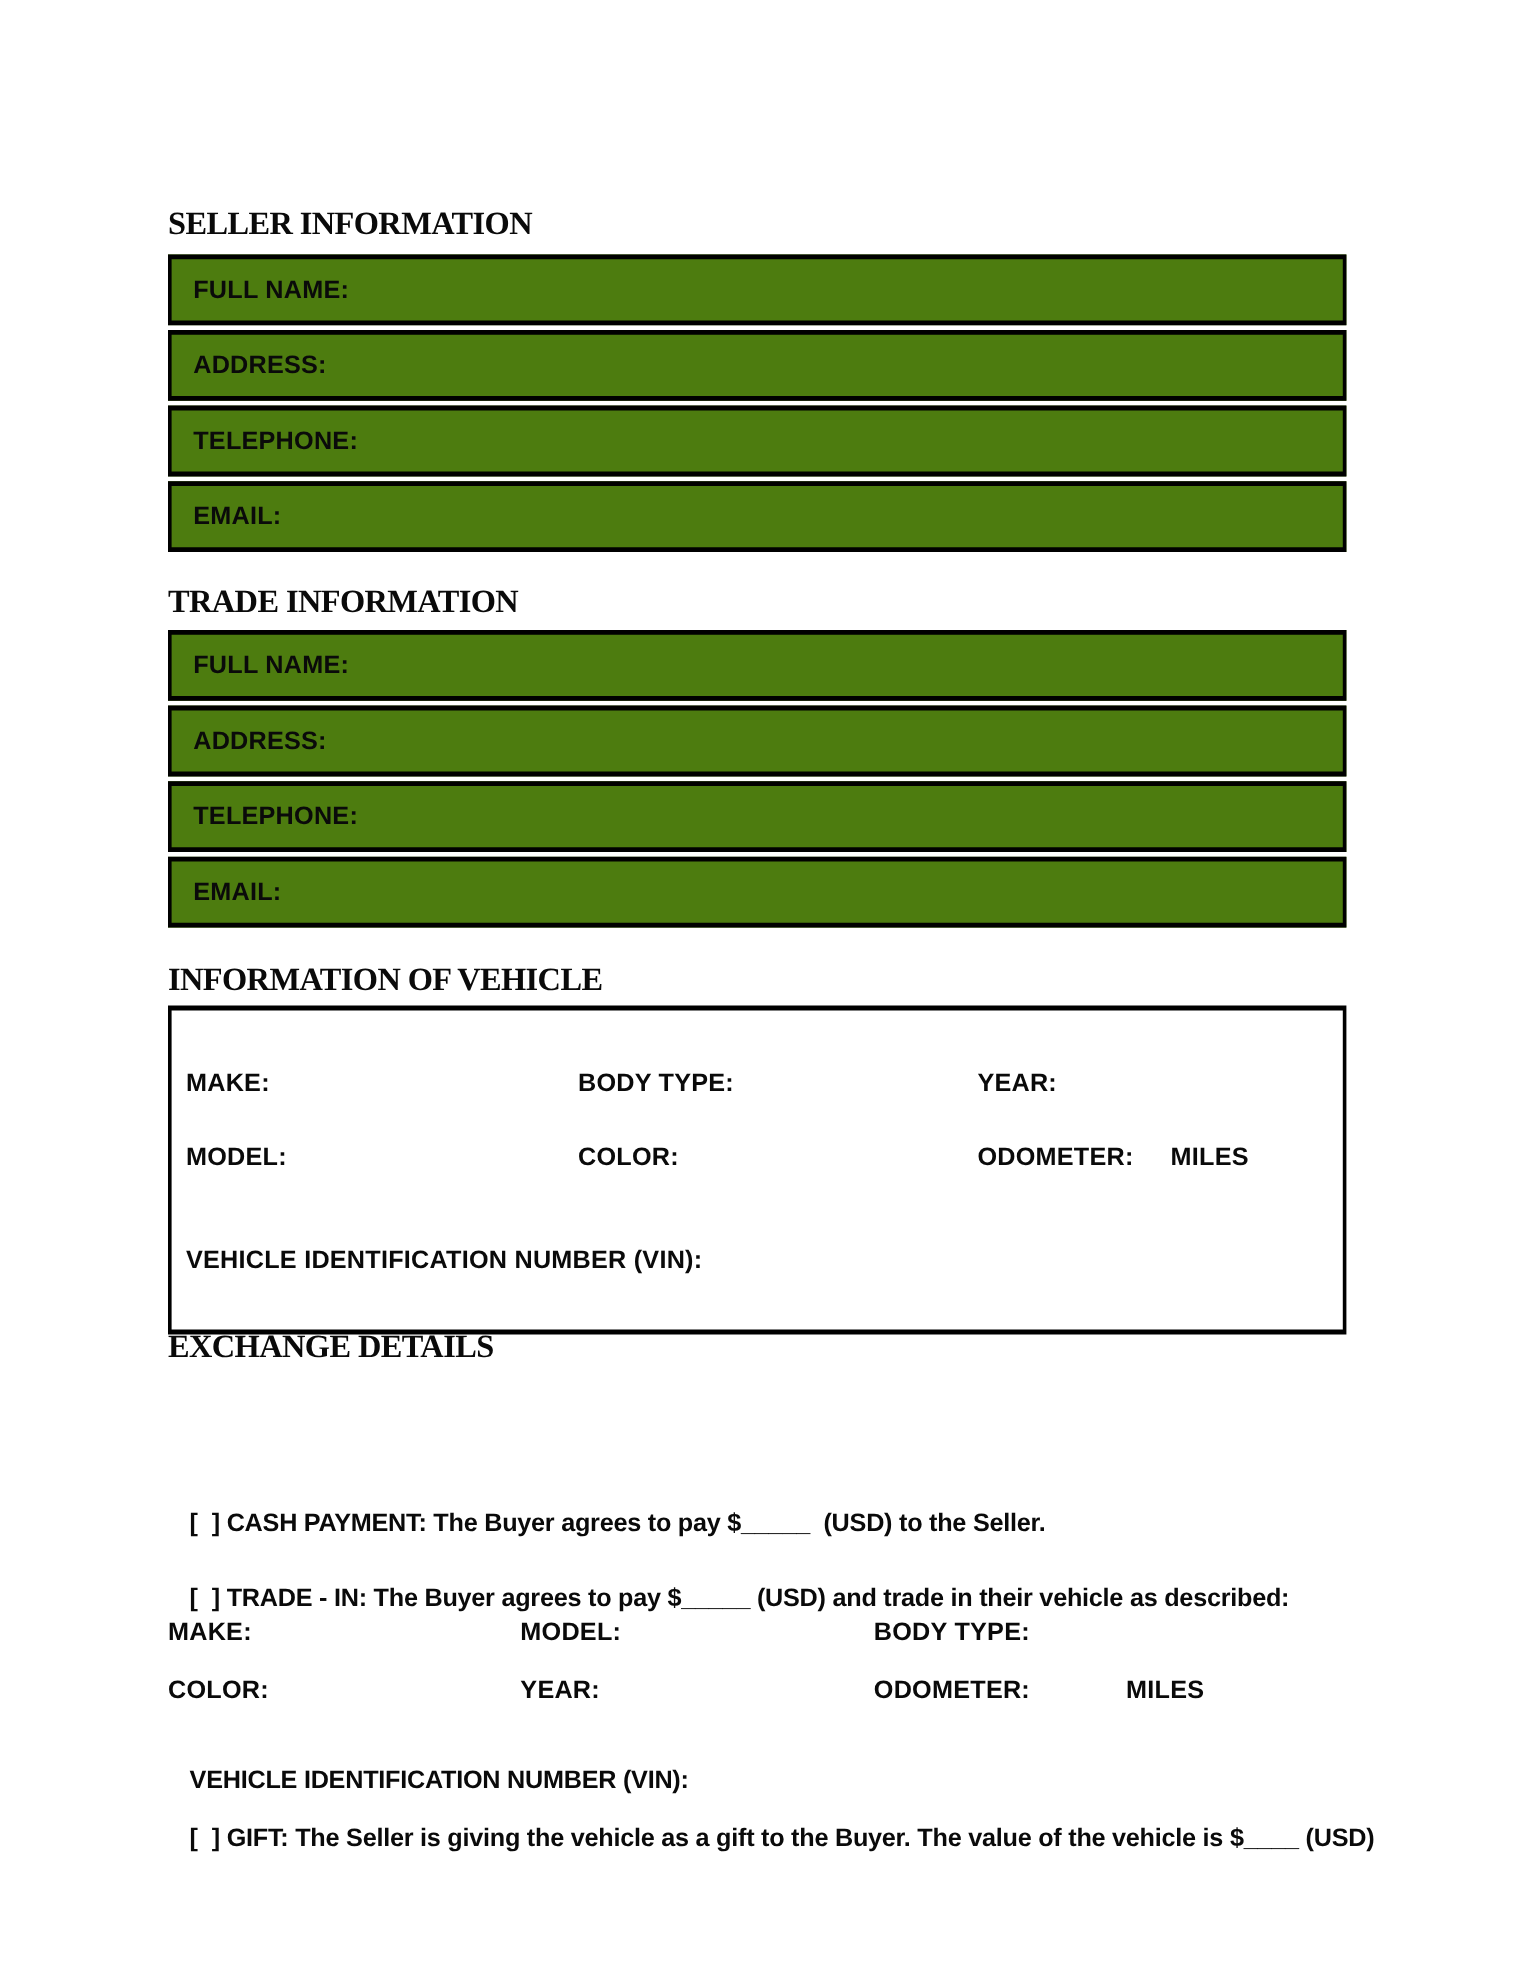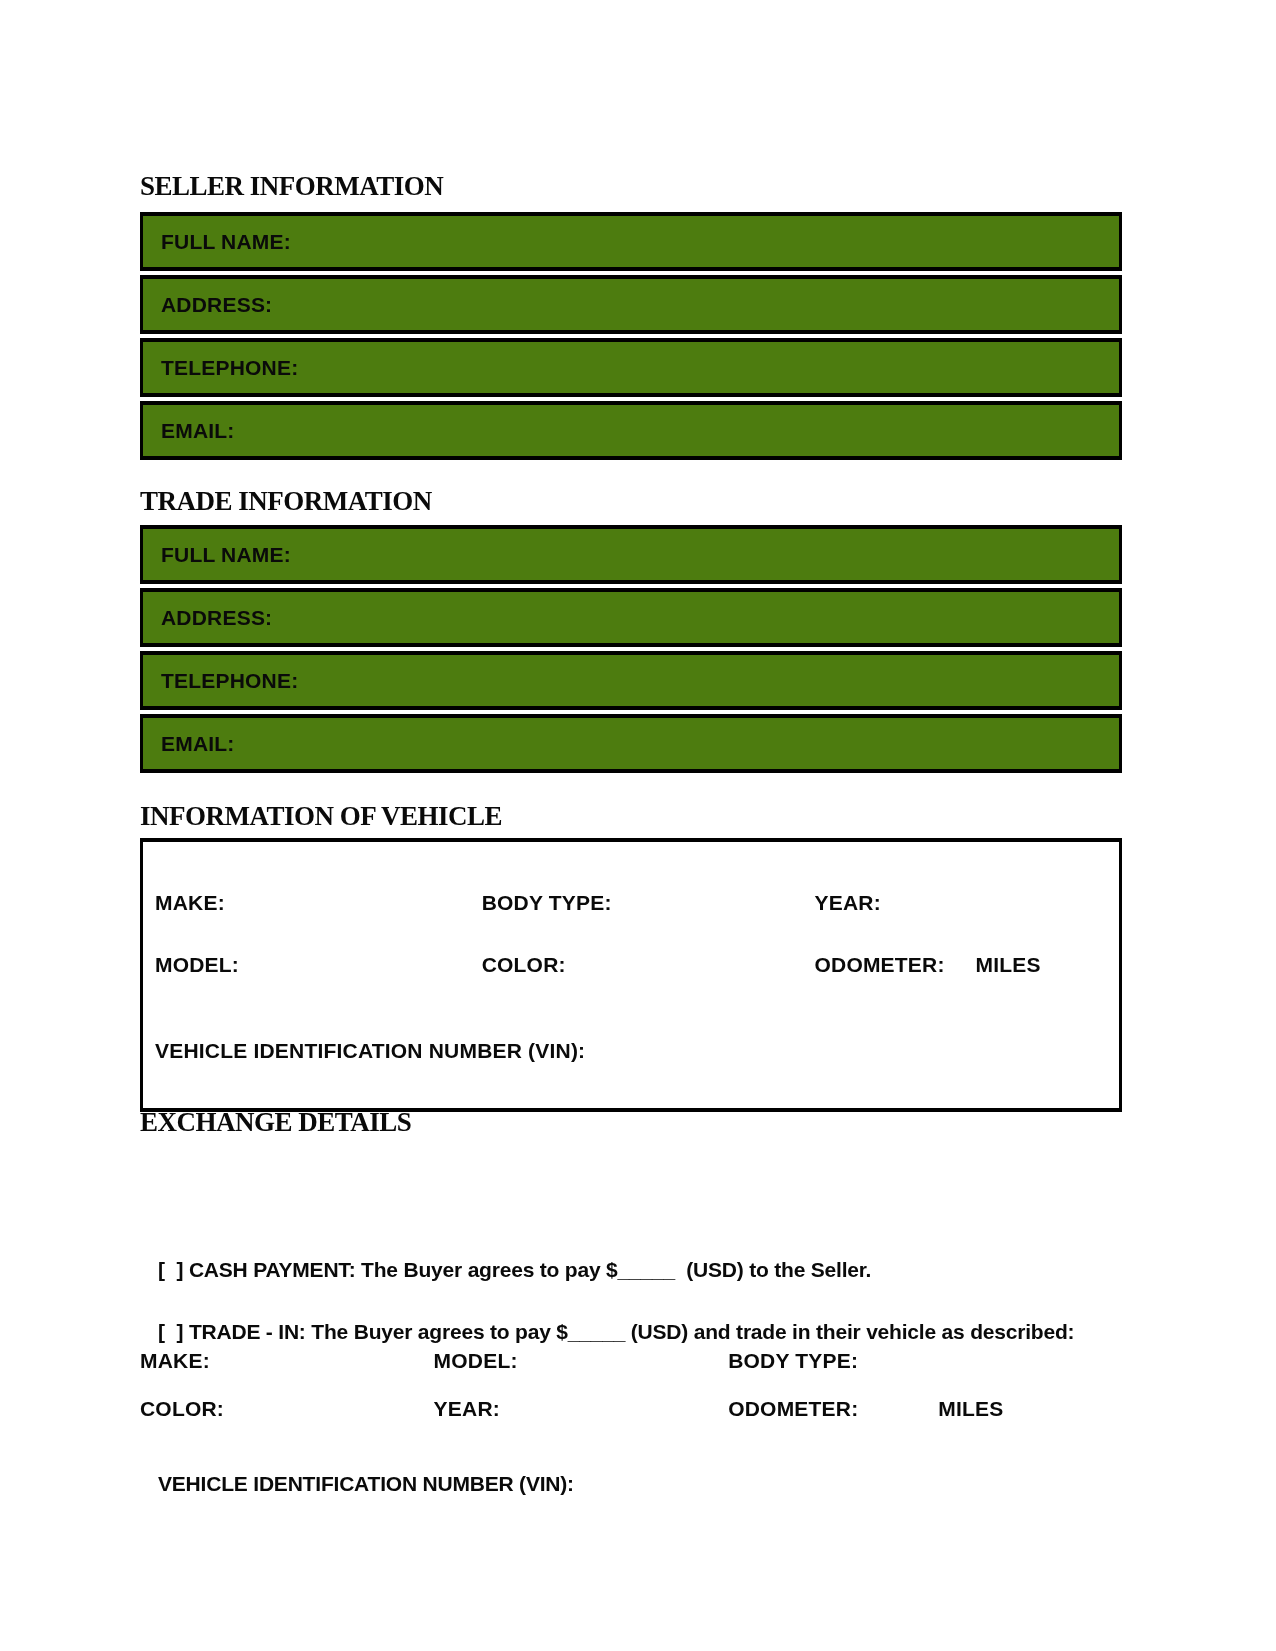--- a/index.html
+++ b/index.html
@@ -192,15 +192,16 @@
 
     <div class="trow" style="top:1396px">
       <span class="tcol" style="left:0">COLOR:</span>
       <span class="tcol" style="left:29.9%">YEAR:</span>
       <span class="tcol" style="left:59.9%">ODOMETER:</span>
       <span class="tcol" style="left:81.3%">MILES</span>
     </div>
 
     <p class="xline" style="top:1450px">VEHICLE IDENTIFICATION NUMBER (VIN):</p>
 
+    <p class="xline" style="top:1498px"><span class="checkbox">[ ]</span> <span>GIFT:</span> <span class="option-text">The Seller is giving the vehicle as a gift to the Buyer. The value of the vehicle is $____ (USD)</span></p>
 
   </div>
 </div>
 
 </body></html>

